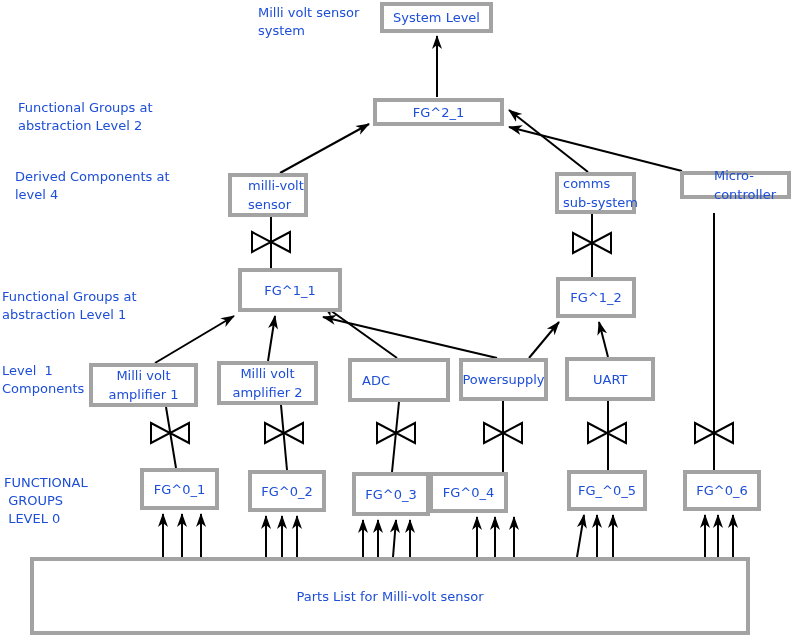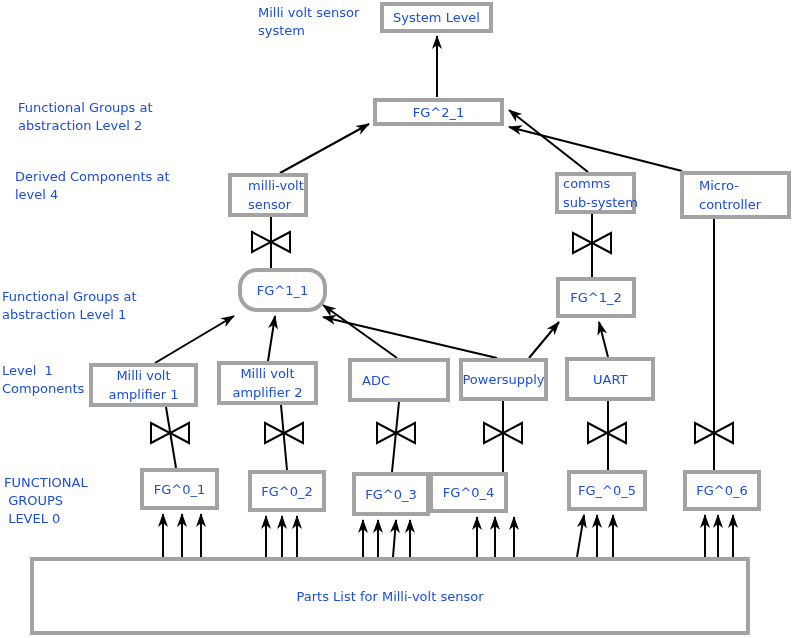--- a/index.html
+++ b/index.html
@@ -126,24 +126,24 @@
  GROUPS
  LEVEL 0</div>
 
   <div class="box" style="left:380px;top:2px;width:113px;height:31px;">System Level</div>
   <div class="box" style="left:373px;top:98px;width:131px;height:28px;">FG^2_1</div>
 
   <div class="box left" style="left:228px;top:173px;width:80px;height:44px;padding-left:16px;">milli-volt
 sensor</div>
   <div class="box left" style="left:555px;top:172px;width:81px;height:42px;padding-left:4px;">comms
 sub-system</div>
-  <div class="box left" style="left:680px;top:171px;width:111px;height:48px;padding-left:15px;">Micro-
+  <div class="box left" style="left:680px;top:171px;width:111px;height:28px;padding-left:30px;">Micro-
 controller</div>
 
-  <div class="box" style="left:238px;top:268px;width:89px;height:44px;border-radius:19px;">FG^1_1</div>
+  <div class="box" style="left:238px;top:268px;width:104px;height:44px;">FG^1_1</div>
   <div class="box" style="left:556px;top:277px;width:80px;height:41px;">FG^1_2</div>
 
   <div class="box" style="left:89px;top:363px;width:109px;height:44px;">Milli volt
 amplifier 1</div>
   <div class="box" style="left:217px;top:361px;width:101px;height:44px;">Milli volt
 amplifier 2</div>
   <div class="box left" style="left:348px;top:358px;width:102px;height:44px;padding-left:10px;">ADC</div>
   <div class="box" style="left:459px;top:358px;width:89px;height:43px;text-align:right;">Powersupply</div>
   <div class="box left" style="left:565px;top:357px;width:90px;height:44px;padding-left:24px;">UART</div>
 

